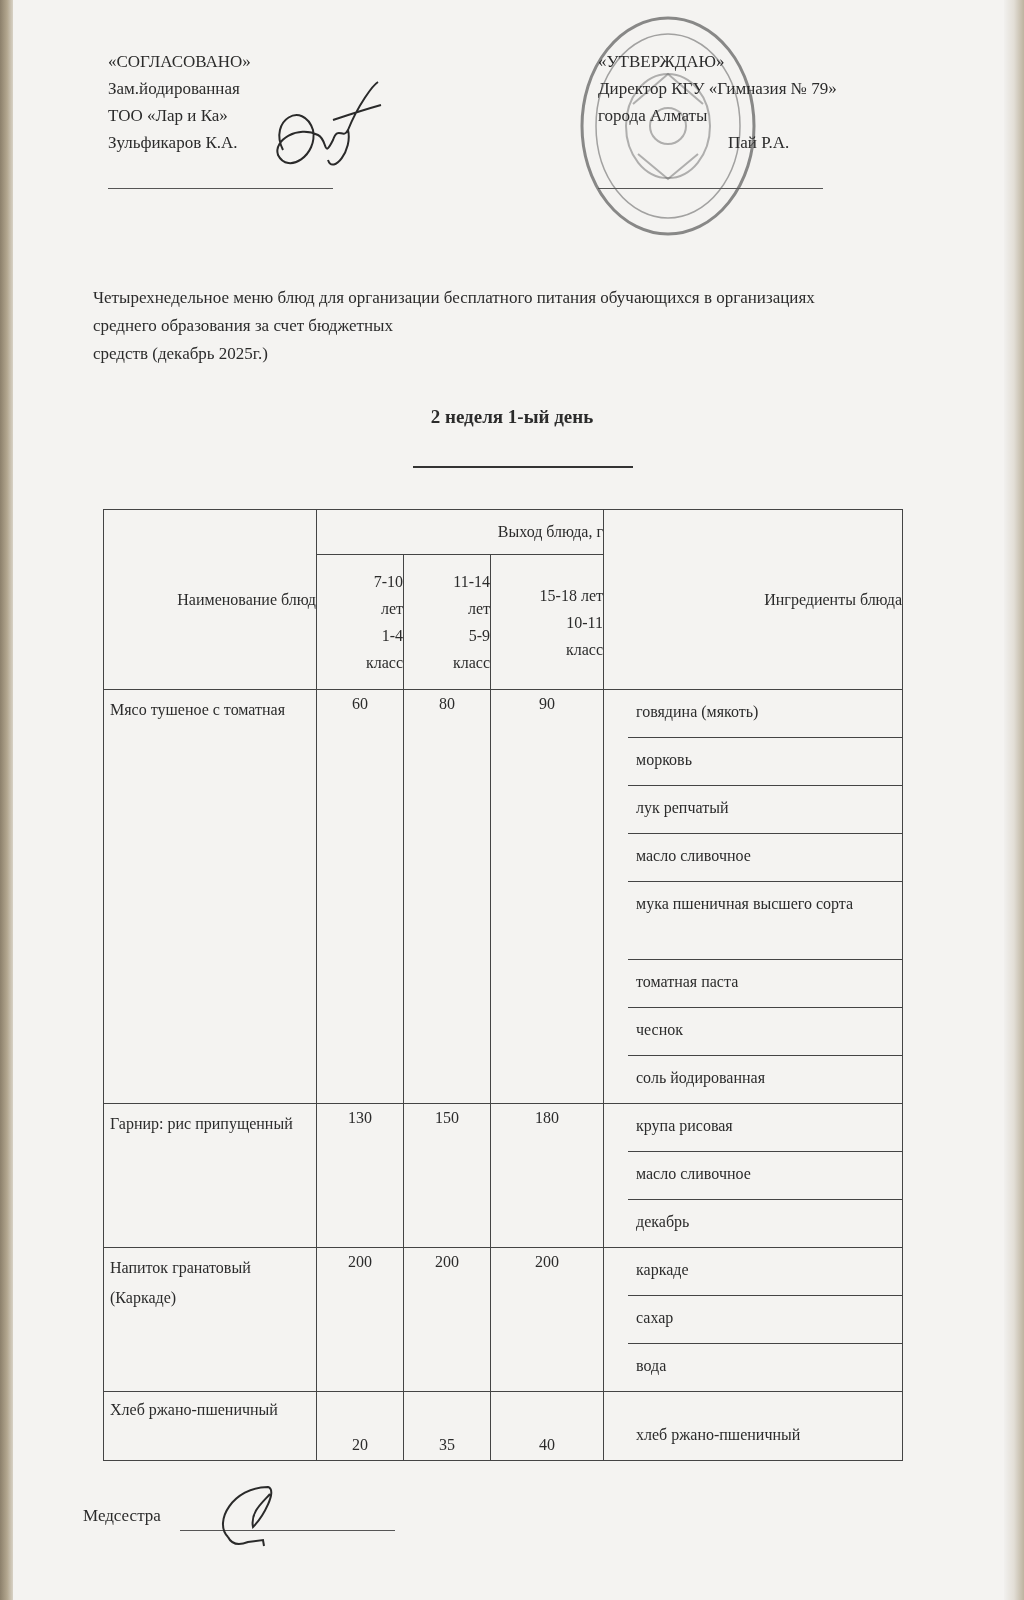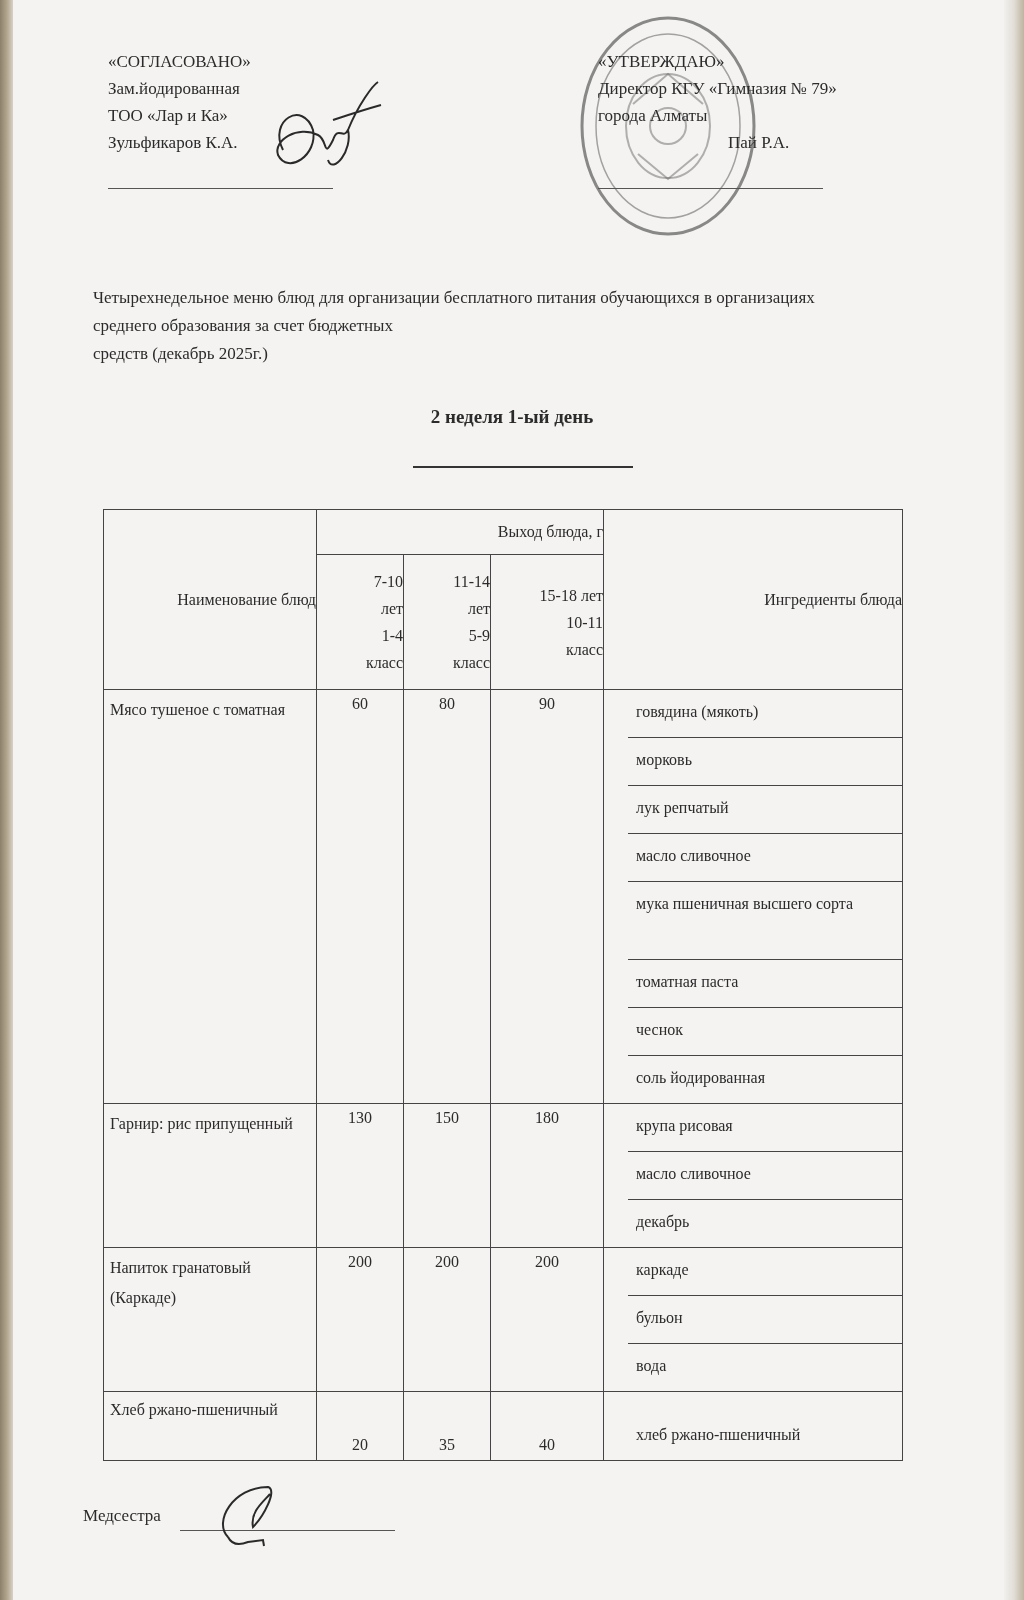--- a/index.html
+++ b/index.html
@@ -149,21 +149,21 @@
       </td>
     </tr>
 
     <tr>
       <td class="dish">Напиток гранатовый (Каркаде)</td>
       <td class="val">200</td>
       <td class="val">200</td>
       <td class="val">200</td>
       <td class="ing-cell">
         <div class="ing">каркаде</div>
-        <div class="ing">бульон</div>
+        <div class="ing">сахар</div>
         <div class="ing">вода</div>
       </td>
     </tr>
 
     <tr class="row-bread">
       <td class="dish">Хлеб ржано-пшеничный</td>
       <td class="val">20</td>
       <td class="val">35</td>
       <td class="val">40</td>
       <td class="ing-cell">

